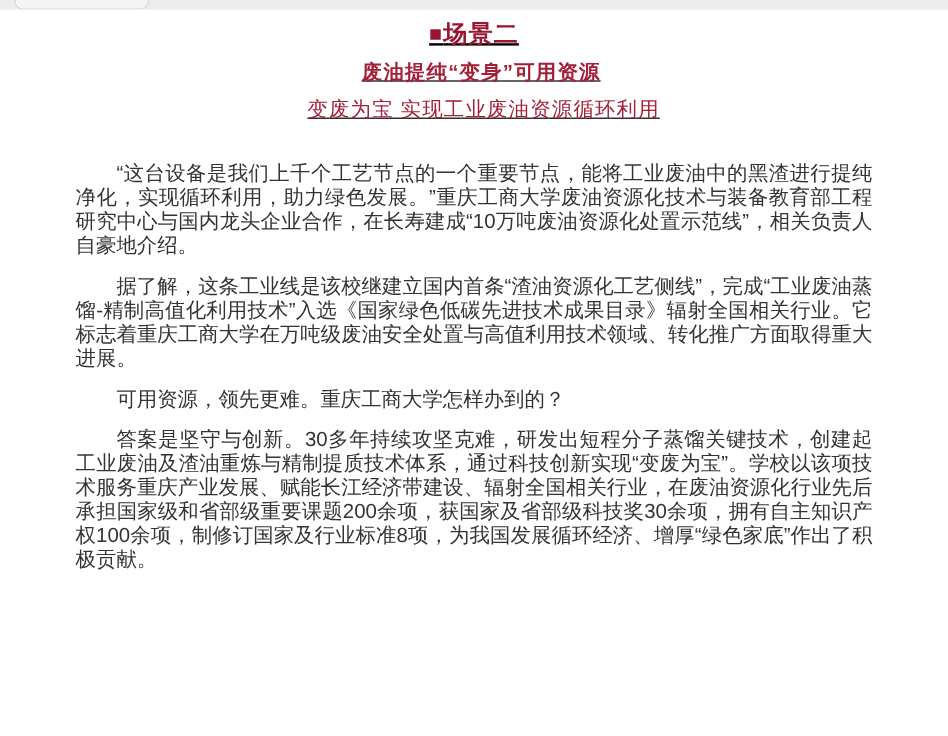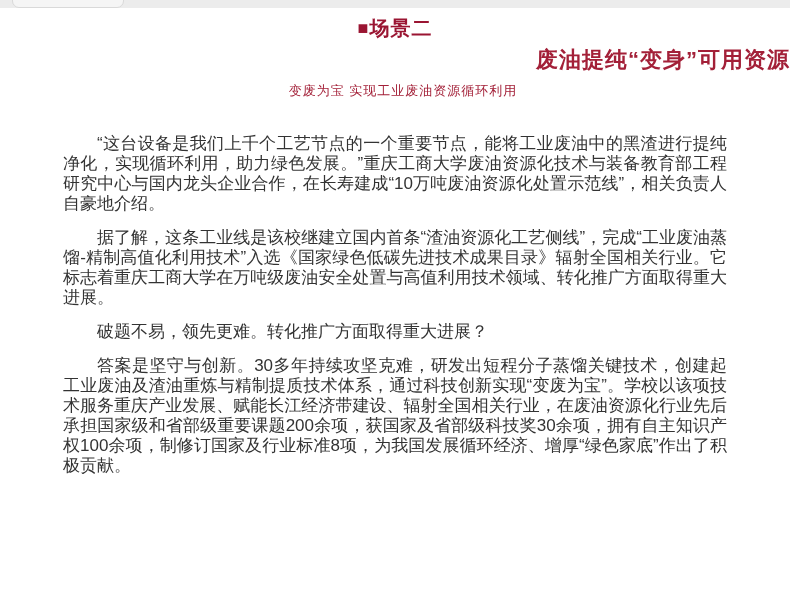--- a/index.html
+++ b/index.html
@@ -28,45 +28,45 @@
     left: 12px;
     top: -8px;
     width: 110px;
     height: 14px;
     background: #f5f5f5;
     border: 1px solid #d9d9d9;
     border-radius: 7px;
   }
   .header {
     text-align: center;
+    text-decoration: underline;
   }
   .doc-title {
     margin: 8px 0 0 0;
     font-size: 20px;
     line-height: 24px;
     font-weight: bold;
     color: #9a1532;
     letter-spacing: 1px;
   }
   .doc-title .marker {
     font-size: 18px;
     vertical-align: 1px;
   }
   .doc-subtitle-1 {
     margin: 9px 0 0 12px;
-    font-size: 22px;
+    font-size: 17px;
     line-height: 22px;
     font-weight: bold;
     color: #a32038;
     letter-spacing: 1px;
-    text-align: right;
   }
   .doc-subtitle-2 {
     margin: 9px 0 0 0;
-    font-size: 13px;
+    font-size: 17px;
     line-height: 22px;
     font-weight: normal;
     color: #a32038;
     letter-spacing: 1px;
     padding-left: 16px;
   }
   .article {
     width: 664px;
     margin: 32px auto 0 auto;
     color: #333333;
@@ -91,17 +91,17 @@
 
   <div class="header">
     <h1 class="doc-title"><span class="marker">■</span><span>场景二</span></h1>
     <h2 class="doc-subtitle-1">废油提纯“变身”可用资源</h2>
     <h3 class="doc-subtitle-2">变废为宝 实现工业废油资源循环利用</h3>
   </div>
 
   <div class="article">
     <p>“这台设备是我们上千个工艺节点的一个重要节点，能将工业废油中的黑渣进行提纯净化，实现循环利用，助力绿色发展。”重庆工商大学废油资源化技术与装备教育部工程研究中心与国内龙头企业合作，在长寿建成“10万吨废油资源化处置示范线”，相关负责人自豪地介绍。</p>
     <p>据了解，这条工业线是该校继建立国内首条“渣油资源化工艺侧线”，完成“工业废油蒸馏-精制高值化利用技术”入选《国家绿色低碳先进技术成果目录》辐射全国相关行业。它标志着重庆工商大学在万吨级废油安全处置与高值利用技术领域、转化推广方面取得重大进展。</p>
-    <p>破题不易，领先更难。转化推广方面取得重大进展？</p>
+    <p>可用资源，领先更难。重庆工商大学怎样办到的？</p>
     <p>答案是坚守与创新。30多年持续攻坚克难，研发出短程分子蒸馏关键技术，创建起工业废油及渣油重炼与精制提质技术体系，通过科技创新实现“变废为宝”。学校以该项技术服务重庆产业发展、赋能长江经济带建设、辐射全国相关行业，在废油资源化行业先后承担国家级和省部级重要课题200余项，获国家及省部级科技奖30余项，拥有自主知识产权100余项，制修订国家及行业标准8项，为我国发展循环经济、增厚“绿色家底”作出了积极贡献。</p>
   </div>
 
 </div>
 
 </body></html>

